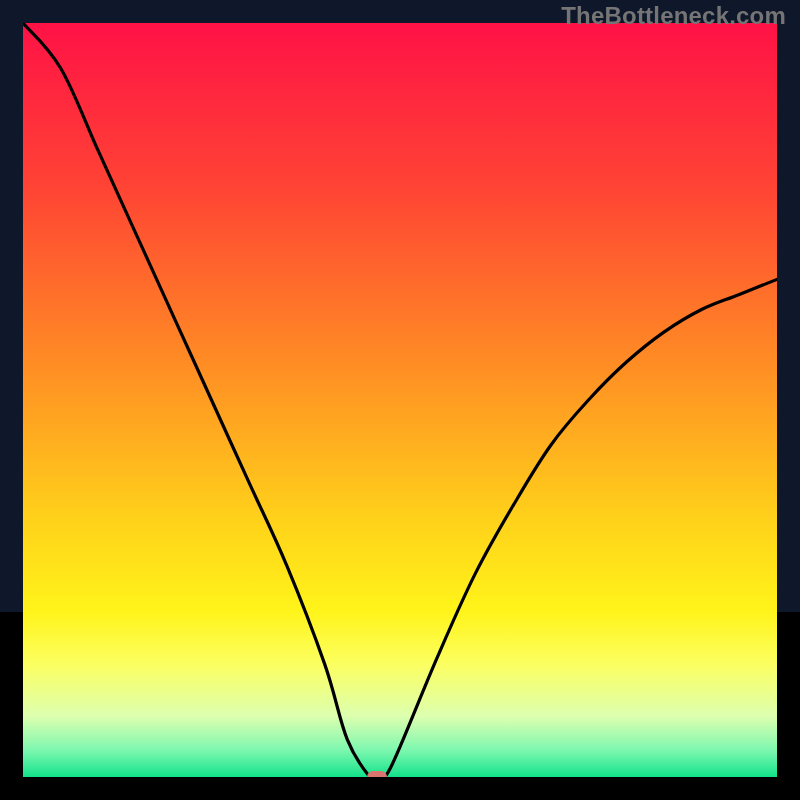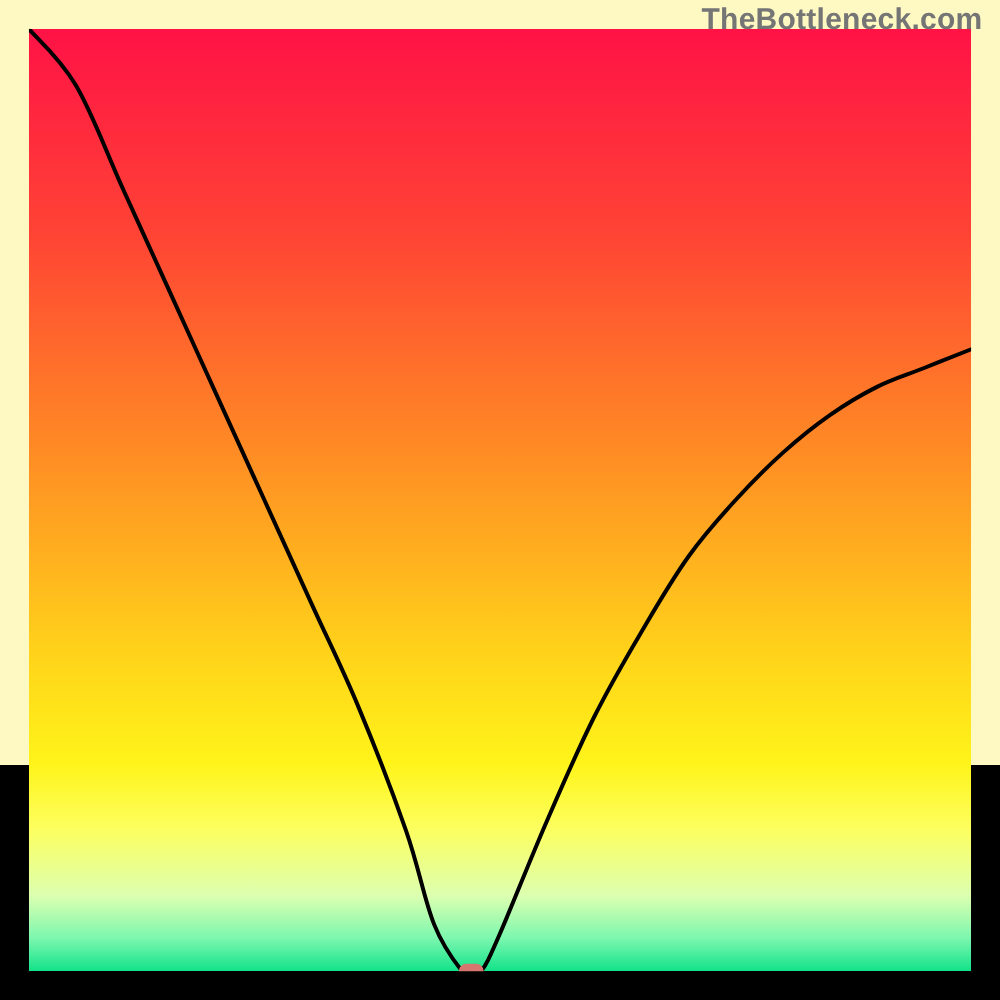--- a/index.html
+++ b/index.html
@@ -7,21 +7,21 @@
     padding: 0;
     width: 800px;
     height: 800px;
     background: #000;
     font-family: Arial, Helvetica, sans-serif;
   }
   .frame {
     position: relative;
     width: 800px;
     height: 612px;
-    background: #fef9c3;
+    background: #0f172a;
   }
   .watermark {
     position: absolute;
     top: 2px;
     right: 14px;
     color: #757575;
     font-size: 24px;
     font-weight: 600;
     letter-spacing: 0.2px;
     z-index: 10;

